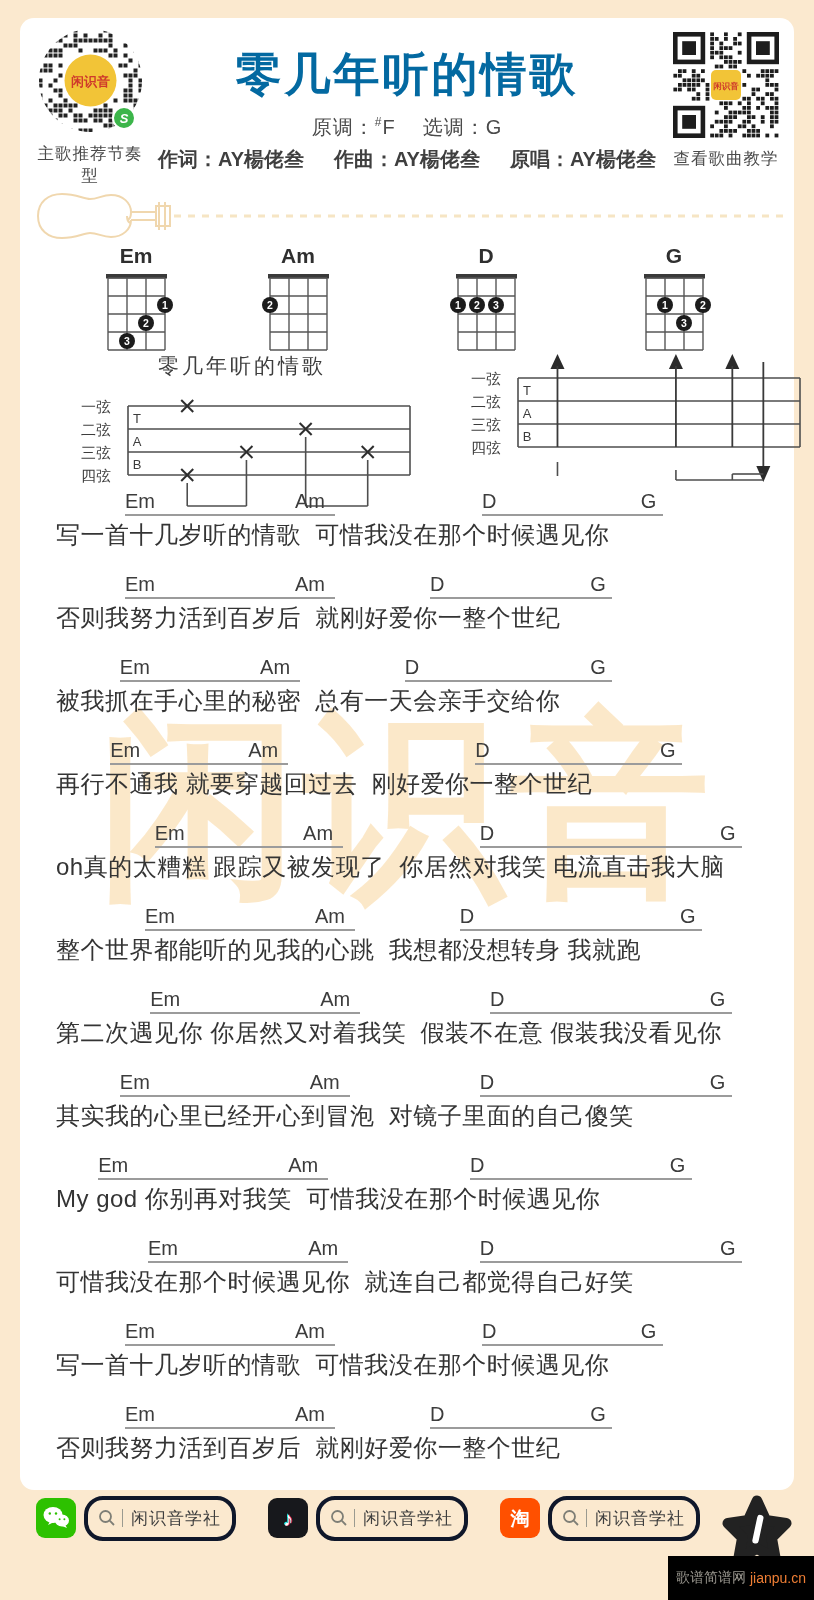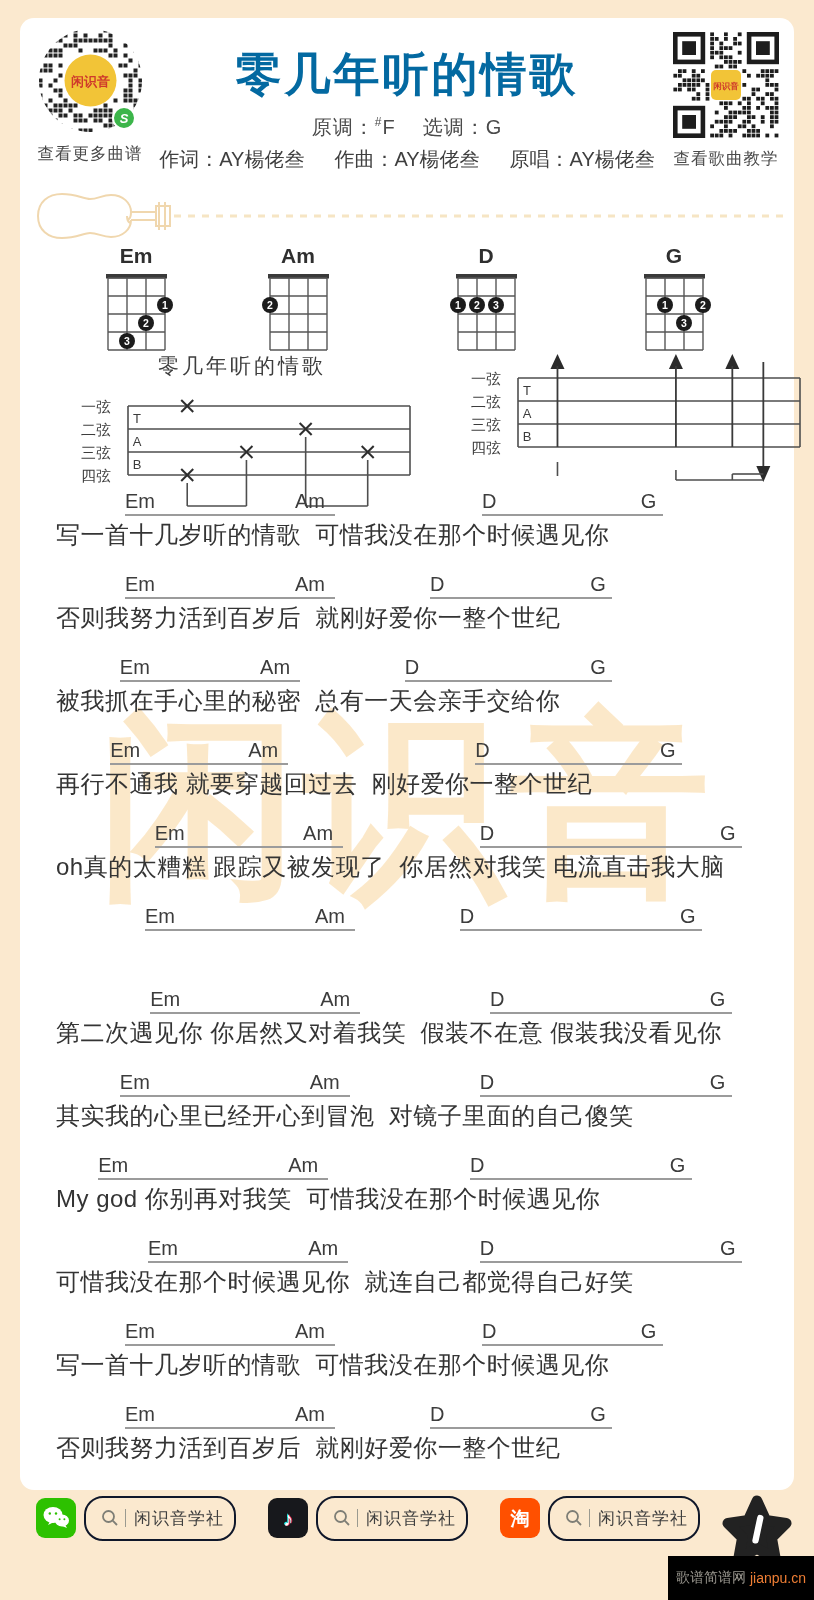--- a/index.html
+++ b/index.html
@@ -4,21 +4,21 @@
 <style>
   html,body{margin:0;padding:0;}
   body{background:#fbe9cf;font-family:"Liberation Sans","DejaVu Sans",sans-serif;}
   .page{position:relative;width:814px;height:1600px;background:#fbe9cf;overflow:hidden;}
   .card{position:absolute;left:20px;top:18px;width:774px;height:1472px;background:#ffffff;border-radius:14px;}
 
   
   .title{position:absolute;top:26px;left:130px;right:130px;text-align:center;font-size:46px;font-weight:bold;color:#0369a1;letter-spacing:3px;}
   .keyline{position:absolute;top:96px;left:0;right:0;text-align:center;font-size:20px;color:#4a4a4a;letter-spacing:1px;}
   .keyline sup{font-size:12px;}
-  .credits{position:absolute;top:128px;left:110px;right:110px;display:flex;justify-content:center;gap:30px;font-size:20px;color:#3f3f3f;}
+  .credits{position:absolute;top:128px;left:110px;right:110px;display:flex;justify-content:center;gap:30px;font-size:20px;color:#3f3f3f;font-weight:bold;}
   .qrblock{position:absolute;top:10px;width:120px;text-align:center;}
   .qrblock.left{left:10px;}
   .qrblock.right{right:8px;top:14px;}
   .qr-caption{margin-top:6px;font-size:16.5px;color:#4a4a4a;letter-spacing:1px;}
 
   
   .divider{position:absolute;left:8px;top:168px;width:760px;height:60px;}
 
   
   .chord-block{position:absolute;top:226px;width:100px;text-align:center;}
@@ -32,21 +32,21 @@
   .chord-row{position:relative;height:26px;}
   .chord-label{position:absolute;top:0;font-size:20px;color:#3c3c3c;}
   .chord-underline{position:absolute;top:24px;height:2px;background:#9b9b9b;}
   .lyric-text{margin-top:3px;font-size:24px;color:#343434;letter-spacing:0.5px;white-space:pre;}
 
   .watermark{position:absolute;top:655px;left:0;right:0;text-align:center;font-size:200px;font-weight:bold;color:#f7c474;opacity:0.38;letter-spacing:6px;z-index:1;pointer-events:none;}
 
   
   .social-group{position:absolute;top:1498px;height:40px;display:flex;align-items:center;}
   .icon-badge{width:40px;height:40px;border-radius:9px;display:flex;align-items:center;justify-content:center;flex:0 0 auto;}
-  .pill{margin-left:8px;width:152px;height:45px;border:2px solid #0f172a;border-radius:19px;display:flex;align-items:center;padding:0 10px;box-sizing:border-box;background:transparent;justify-content:flex-end;}
+  .pill{margin-left:8px;width:152px;height:45px;border:4px solid #0f172a;border-radius:19px;display:flex;align-items:center;padding:0 10px;box-sizing:border-box;background:transparent;}
   .pill .divline{width:1px;height:18px;background:#9a9a90;margin:0 8px 0 6px;}
   .pill .query{font-size:17px;color:#3f3f3f;letter-spacing:1px;white-space:nowrap;}
   .star-logo{position:absolute;left:722px;top:1494px;width:70px;height:72px;}
   .credit{position:absolute;left:668px;top:1556px;width:146px;height:44px;background:#000000;display:flex;align-items:center;justify-content:center;font-size:14px;white-space:nowrap;}
   .credit .prefix{color:#9b9890;}
   .credit .site{color:#ef7e34;margin-left:4px;}
 </style>
 </head>
 <body>
 
@@ -218,21 +218,21 @@
               <rect x="100.5" y="55.5" width="4" height="4" fill="#232323"></rect>
               <rect x="100.5" y="60.5" width="4" height="4" fill="#232323"></rect>
               <rect x="100.5" y="70.5" width="4" height="4" fill="#232323"></rect>
               <rect x="100.5" y="85.5" width="4" height="4" fill="#232323"></rect>
             </g>
             <circle cx="52.5" cy="52.5" r="26" fill="#f2c437"></circle>
             <text x="52.5" y="57.5" font-size="13" font-weight="bold" fill="#cf3a2b" text-anchor="middle">闲识音</text>
             <circle cx="86" cy="90" r="11" fill="#3cb54a" stroke="#ffffff" stroke-width="2"></circle>
             <text x="86" y="94.5" font-size="13" font-weight="bold" fill="#ffffff" text-anchor="middle" font-style="italic">S</text>
           </svg></div>
-      <div class="qr-caption">查看更多曲谱</div>
+      <div class="qr-caption">主歌推荐节奏型</div>
     </div>
 
     <div class="title">零几年听的情歌</div>
 
     <div class="keyline">
       <span>原调：</span><sup>#</sup><span>F</span>
       <span style="display:inline-block;width:14px;"></span>
       <span>选调：</span><span>G</span>
     </div>
 
@@ -624,20 +624,21 @@
         </div>
         <div class="lyric-line" style="top: 887px;">
           <div class="chord-row">
             <div class="chord-underline" style="left: 12%; width: 28.3%;"></div>
             <div class="chord-underline" style="left: 54.4%; width: 32.7%;"></div>
             <span class="chord-label" style="left: 12%;">Em</span>
             <span class="chord-label" style="left: 34.9%;">Am</span>
             <span class="chord-label" style="left: 54.4%;">D</span>
             <span class="chord-label" style="left: 84.1%;">G</span>
           </div>
+          <div class="lyric-text">整个世界都能听的见我的心跳  我想都没想转身 我就跑</div>
         </div>
         <div class="lyric-line" style="top: 970px;">
           <div class="chord-row">
             <div class="chord-underline" style="left: 12.7%; width: 28.3%;"></div>
             <div class="chord-underline" style="left: 58.5%; width: 32.6%;"></div>
             <span class="chord-label" style="left: 12.7%;">Em</span>
             <span class="chord-label" style="left: 35.6%;">Am</span>
             <span class="chord-label" style="left: 58.5%;">D</span>
             <span class="chord-label" style="left: 88.1%;">G</span>
           </div>

